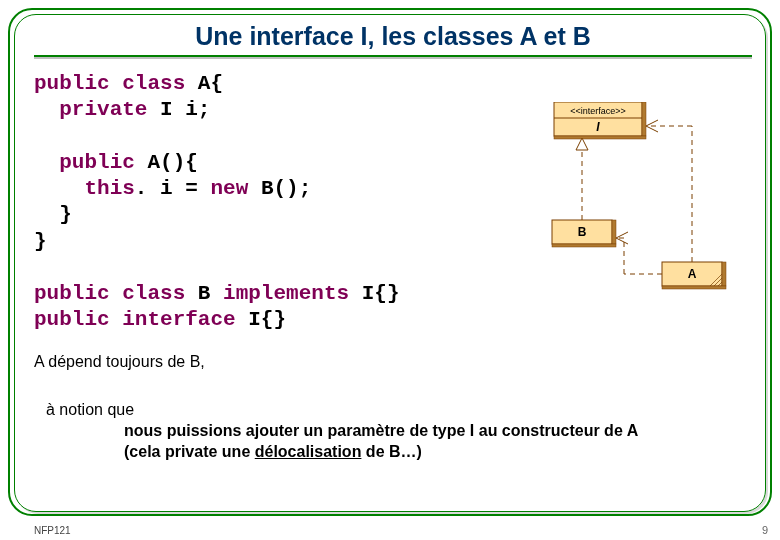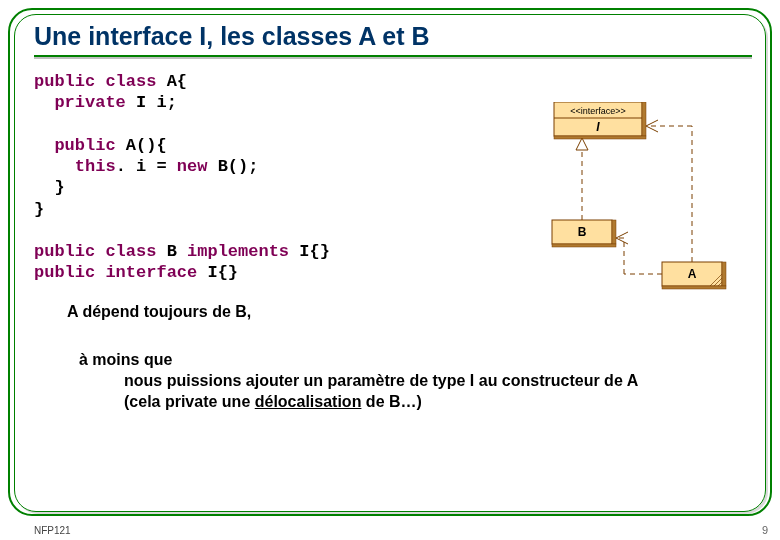--- a/index.html
+++ b/index.html
@@ -23,48 +23,48 @@
     left: 14px; top: 14px; right: 14px; bottom: 28px;
     border: 1px solid #008000;
     border-radius: 22px;
     box-shadow: 2px 2px 0 rgba(0,0,0,0.15);
   }
   .content {
     position: absolute;
     left: 34px; top: 22px; right: 28px; bottom: 42px;
   }
   .title {
-    text-align: left;
+    text-align: center;
     font-family: "Comic Sans MS", cursive, sans-serif;
     font-size: 25px;
     color: #003366;
     margin: 0 0 2px 0;
   }
   .title-underline {
     height: 2px;
     background: #008000;
     box-shadow: 0 2px 0 rgba(0,0,0,0.25);
     margin: 4px 0 14px 0;
   }
   .code {
     font-family: "Courier New", monospace;
-    font-size: 17px;
+    font-size: 21px;
     font-weight: bold;
     line-height: 1.25;
     white-space: pre;
   }
   .kw { color: #7f0055; }
   .text-block {
     font-family: Arial, Helvetica, sans-serif;
     font-size: 16px;
     color: #000;
     line-height: 1.3;
   }
   .text-block .indent { padding-left: 60px; display:block; }
-  .bold { font-weight: bold; margin-left: 33px; }
+  .bold { font-weight: normal; }
   .under { text-decoration: underline; }
   .uml {
     position: absolute;
     right: 18px;
     top: 80px;
     width: 220px;
     height: 210px;
   }
   .footer-left {
     position: absolute;
@@ -104,21 +104,21 @@
 
   <div style="height:18px"></div>
 
   <div class="text-block">
     <span class="bold">A dépend toujours de B,</span><br>
   </div>
 
   <div style="height:28px"></div>
 
   <div class="text-block" style="padding-left:12px;">
-    <span class="bold">à moins que</span><br>
+    <span class="bold">à notion que</span><br>
     <span style="padding-left:78px; display:block;font-weight:bold;">
       <span>nous puissions ajouter un paramètre de type I au constructeur de A</span><br>
       <span>(cela private une </span><span class="under">délocalisation</span><span> de B…)</span>
     </span>
   </div>
 
   <svg class="uml" viewBox="0 0 220 210">
 
     <rect x="40" y="0" width="88" height="34" fill="#ffe0a0" stroke="#7a3f00" stroke-width="1"></rect>
     <rect x="44" y="4" width="88" height="34" fill="none" stroke="#7a3f00" stroke-width="0" opacity="0"></rect>

